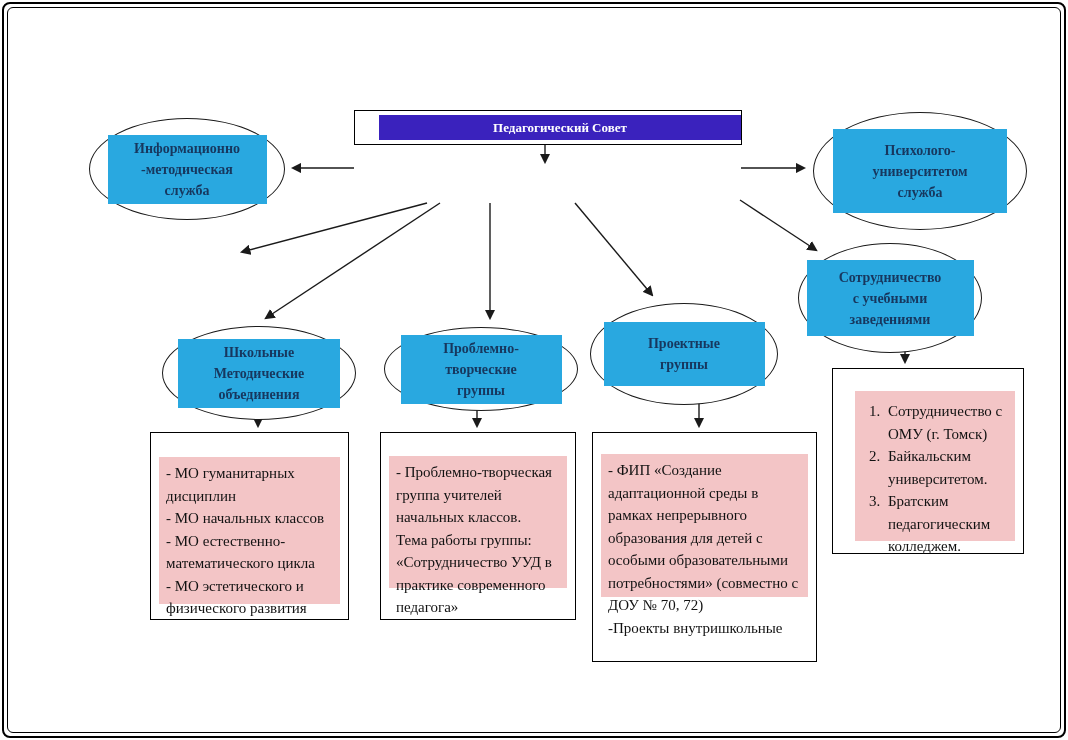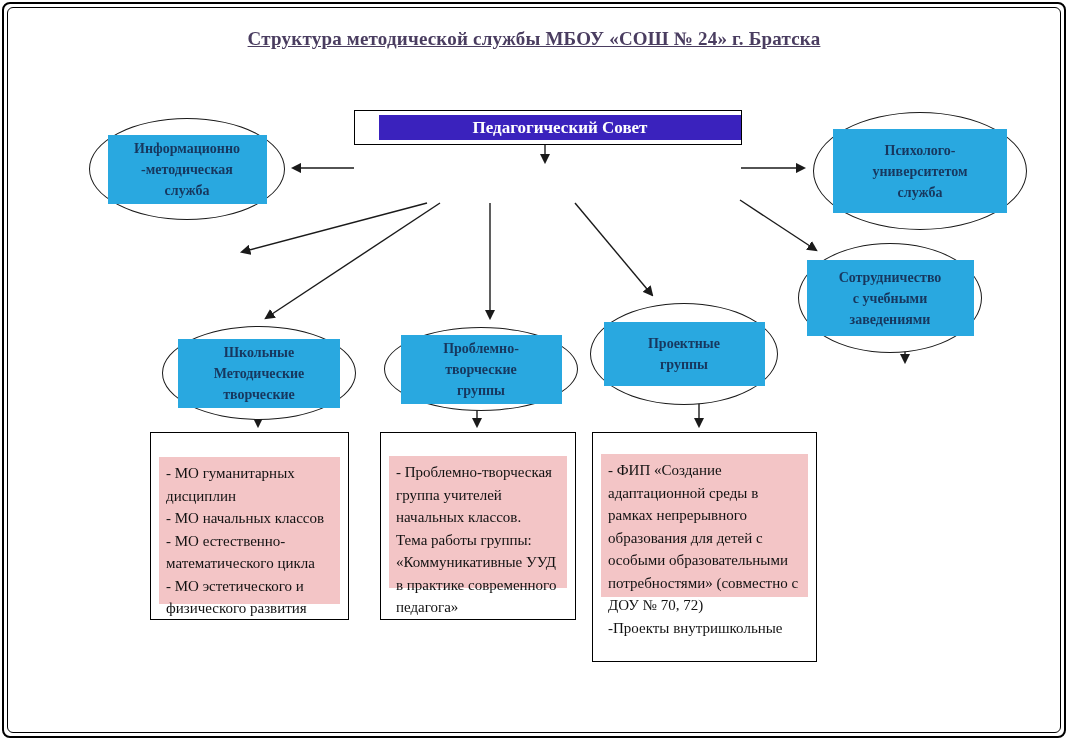--- a/index.html
+++ b/index.html
@@ -12,21 +12,21 @@
   .title{
     position:absolute;top:28px;left:0;width:100%;text-align:center;
     font-size:19px;font-weight:bold;color:#4a3d60;text-decoration:underline;
     letter-spacing:.2px;
   }
   .council-wrap{
     position:absolute;background:#fff;border:1.5px solid #000;
     display:flex;align-items:center;justify-content:center;
   }
   .council-fill{
-    background:#3a22bd;color:#fff;font-weight:bold;font-size:17px;
+    background:#3a22bd;color:#fff;font-weight:bold;font-size:13px;
     display:flex;align-items:center;justify-content:center;text-align:center;margin-left:24px;
   }
   .ellipse{
     position:absolute;border:1.5px solid #1a1a1a;border-radius:50%;
     background:#fff;display:flex;align-items:center;justify-content:center;
   }
   .bluebox{
     background:#29a8e0;color:#17375e;font-weight:bold;font-size:14px;
     text-align:center;white-space:pre-line;line-height:1.5;
     display:flex;align-items:center;justify-content:center;padding:3px 16px;
@@ -45,21 +45,20 @@
   svg.connectors{position:absolute;left:0;top:0;pointer-events:none;}
 </style>
 </head>
 <body>
 
 <div id="canvas">
   <div class="frame-outer">
     <div class="frame-inner"></div>
   </div>
 
-  <div class="title">Структура методической службы МБОУ «СОШ № 24» г. Братска</div>
 
   <svg class="connectors" width="1068" height="740">
     <defs>
       <marker id="ah" viewBox="0 0 10 10" refX="8" refY="5" markerWidth="7.5" markerHeight="7.5" orient="auto-start-reverse">
         <path d="M0,0 L10,5 L0,10 z" fill="#1a1a1a"></path>
       </marker>
     </defs>
     <g stroke="#1a1a1a" stroke-width="1.4">
       <line x1="545" y1="143" x2="545" y2="162" marker-end="url(#ah)"></line>
       <line x1="354" y1="168" x2="293" y2="168" marker-end="url(#ah)"></line>
@@ -95,21 +94,21 @@
 
   <div class="ellipse" style="left:798px;top:243px;width:182px;height:108px;">
     <div class="bluebox" style="width:135px;min-height:70px;">Сотрудничество
 с учебными
 заведениями</div>
   </div>
 
   <div class="ellipse" style="left:162px;top:326px;width:192px;height:92px;">
     <div class="bluebox" style="width:130px;min-height:56px;">Школьные
 Методические
-творческие</div>
+объединения</div>
   </div>
 
   <div class="ellipse" style="left:384px;top:327px;width:192px;height:82px;">
     <div class="bluebox" style="width:129px;min-height:56px;">Проблемно-
 творческие
 группы</div>
   </div>
 
   <div class="ellipse" style="left:590px;top:303px;width:186px;height:100px;">
     <div class="bluebox" style="width:129px;min-height:58px;">Проектные
@@ -119,21 +118,30 @@
   <div class="detail-box" style="left:150px;top:432px;width:197px;height:186px;">
     <div class="pinkfill" style="margin:24px 8px 0 8px;height:147px;">- МО гуманитарных дисциплин
 - МО начальных классов
 - МО естественно-математического цикла
 - МО эстетического и физического развития</div>
   </div>
 
   <div class="detail-box" style="left:380px;top:432px;width:194px;height:186px;">
     <div class="pinkfill" style="margin:23px 8px 0 8px;height:132px;">- Проблемно-творческая группа учителей начальных классов.
 Тема работы группы:
-«Коммуникативные УУД в практике современного педагога»</div>
+«Сотрудничество УУД в практике современного педагога»</div>
   </div>
 
   <div class="detail-box" style="left:592px;top:432px;width:223px;height:228px;">
     <div class="pinkfill" style="margin:21px 8px 0 8px;height:143px;">- ФИП «Создание адаптационной среды в рамках непрерывного образования для детей с особыми образовательными потребностями» (совместно с ДОУ № 70, 72)
 -Проекты внутришкольные</div>
   </div>
 
+  <div class="detail-box" style="left:832px;top:368px;width:190px;height:184px;">
+    <div class="pinkfill" style="margin:22px 8px 0 22px;height:150px;white-space:normal;">
+      <ol class="coop-ol">
+        <li>Сотрудничество с ОМУ (г. Томск)</li>
+        <li>Байкальским университетом.</li>
+        <li>Братским педагогическим колледжем.</li>
+      </ol>
+    </div>
+  </div>
 </div>
 
 </body></html>

